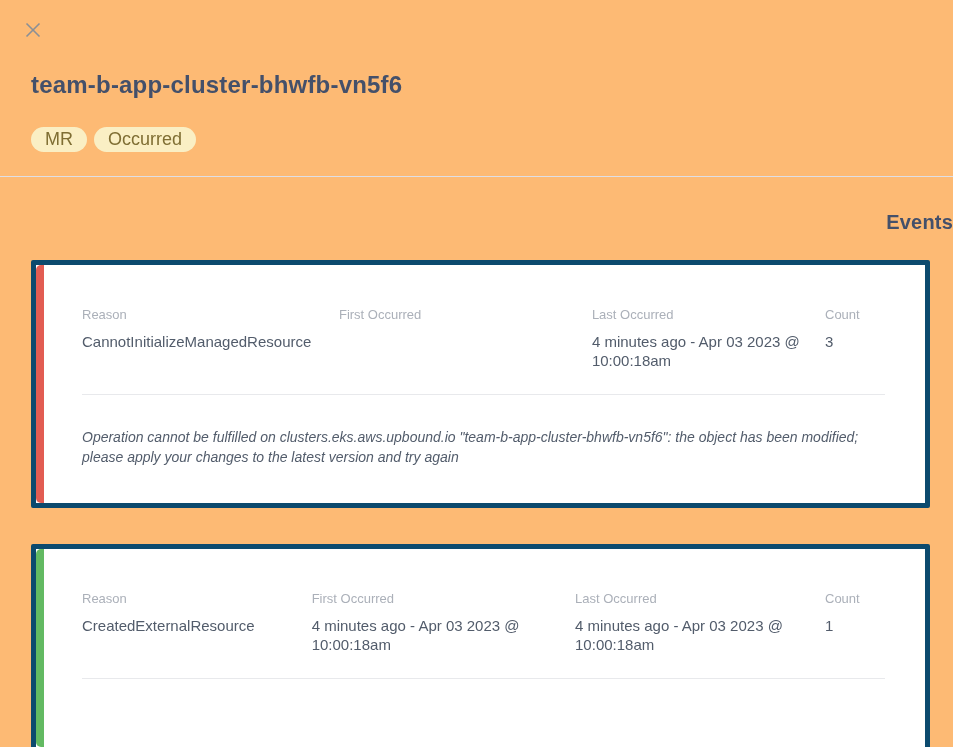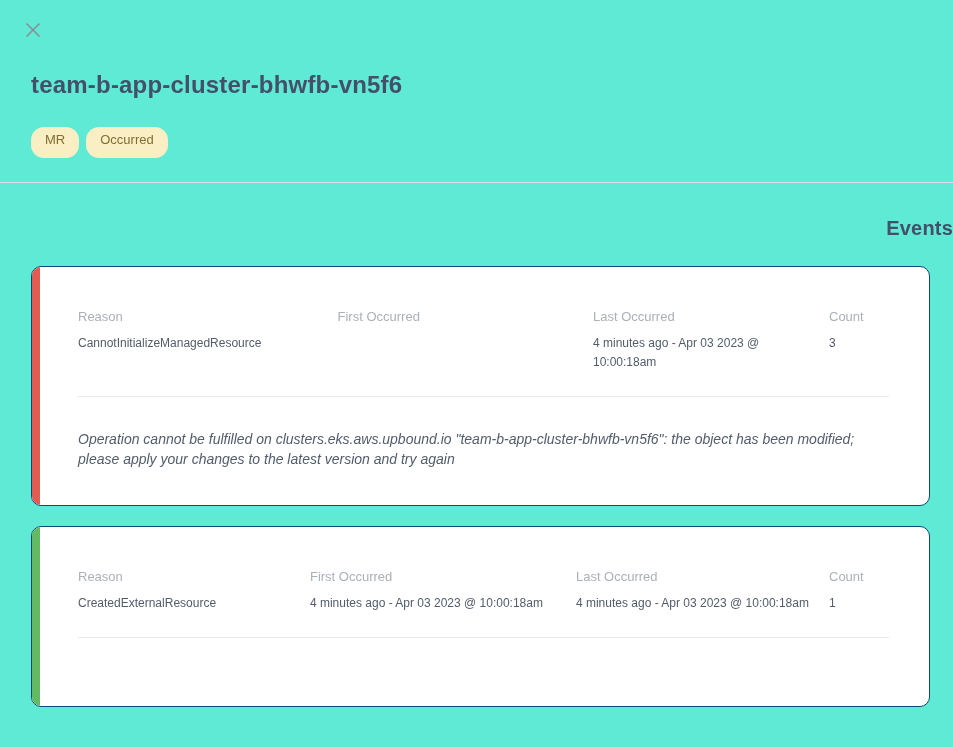--- a/index.html
+++ b/index.html
@@ -3,21 +3,21 @@
 <meta charset="utf-8">
 <style>
   * { margin: 0; padding: 0; box-sizing: border-box; }
   html, body {
     width: 953px; height: 747px;
     background: #ffffff;
     font-family: "Liberation Sans", "DejaVu Sans", sans-serif;
     color: #525c6b;
     overflow: hidden;
   }
-  .drawer { width: 953px; height: 747px; background: #5eead4; }
+  .drawer { width: 953px; height: 747px; background: #fdba74; }
 
   .close-btn {
     margin: 21px 0 0 24px;
     width: 18px; height: 18px;
     display: inline-flex; align-items: center; justify-content: center;
     cursor: pointer;
     color: #8a8f96;
   }
   .close-btn svg { display: block; }
 
@@ -27,23 +27,23 @@
     line-height: 25px;
     font-weight: bold;
     color: #44506a;
     letter-spacing: 0.2px;
   }
 
   .badge-row { margin: 30px 0 0 31px; display: flex; gap: 7px; }
   .badge {
     background: #faefc4;
     color: #7f6e33;
-    font-size: 13px;
+    font-size: 18px;
     line-height: 25px;
-    height: 31px;
+    height: 25px;
     padding: 0 14px;
     border-radius: 13px;
     display: inline-block;
   }
 
   .top-divider {
     margin-top: 24px;
     border: none;
     border-top: 1px solid #dfdfe6;
     width: 100%;
@@ -56,24 +56,24 @@
     font-weight: bold;
     color: #44506a;
     letter-spacing: 0.2px;
     text-align: right;
   }
 
   .cards { margin: 26px 23px 0 31px; }
 
   .event-card {
     position: relative;
-    border: 1px solid #0c4a6e;
-    border-radius: 10px;
+    border: 5px solid #0c4a6e;
+    border-radius: 2px;
     background: #fff;
-    margin-bottom: 20px;
+    margin-bottom: 36px;
     overflow: hidden;
   }
   .accent-bar {
     position: absolute;
     left: 0; top: 0; bottom: 0;
     width: 8px;
     border-radius: 5px 0 0 5px;
   }
   .card-inner { padding: 42px 40px 36px 46px; }
 
@@ -87,21 +87,21 @@
   .cell { padding-right: 14px; }
   .cell.count { padding-right: 0; text-align: left; }
   .col-label {
     font-size: 13px;
     line-height: 16px;
     color: #abb0b9;
     margin-bottom: 9px;
     font-weight: 400;
   }
   .col-value {
-    font-size: 12px;
+    font-size: 15px;
     line-height: 19px;
     color: #525c6b;
   }
 
   .inner-divider {
     border: none;
     border-top: 1px solid #e8e9ec;
     margin: 24px 0 32px 0;
   }
 

